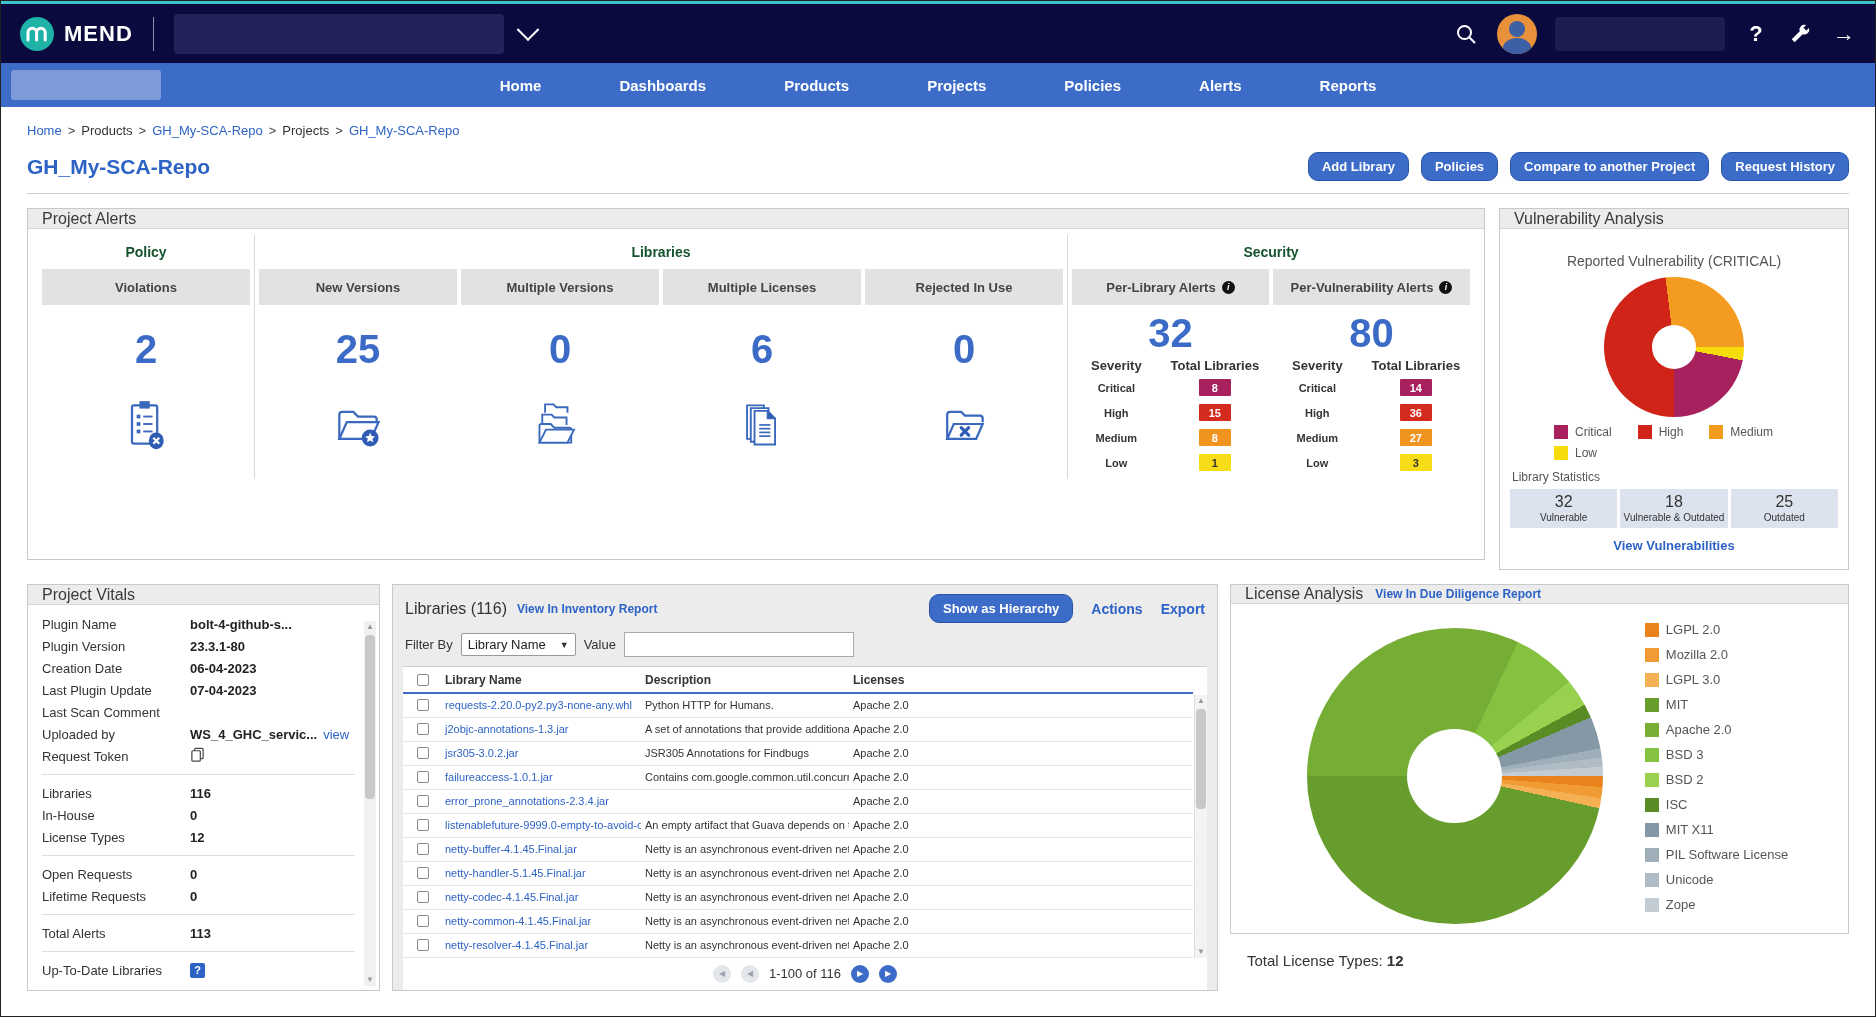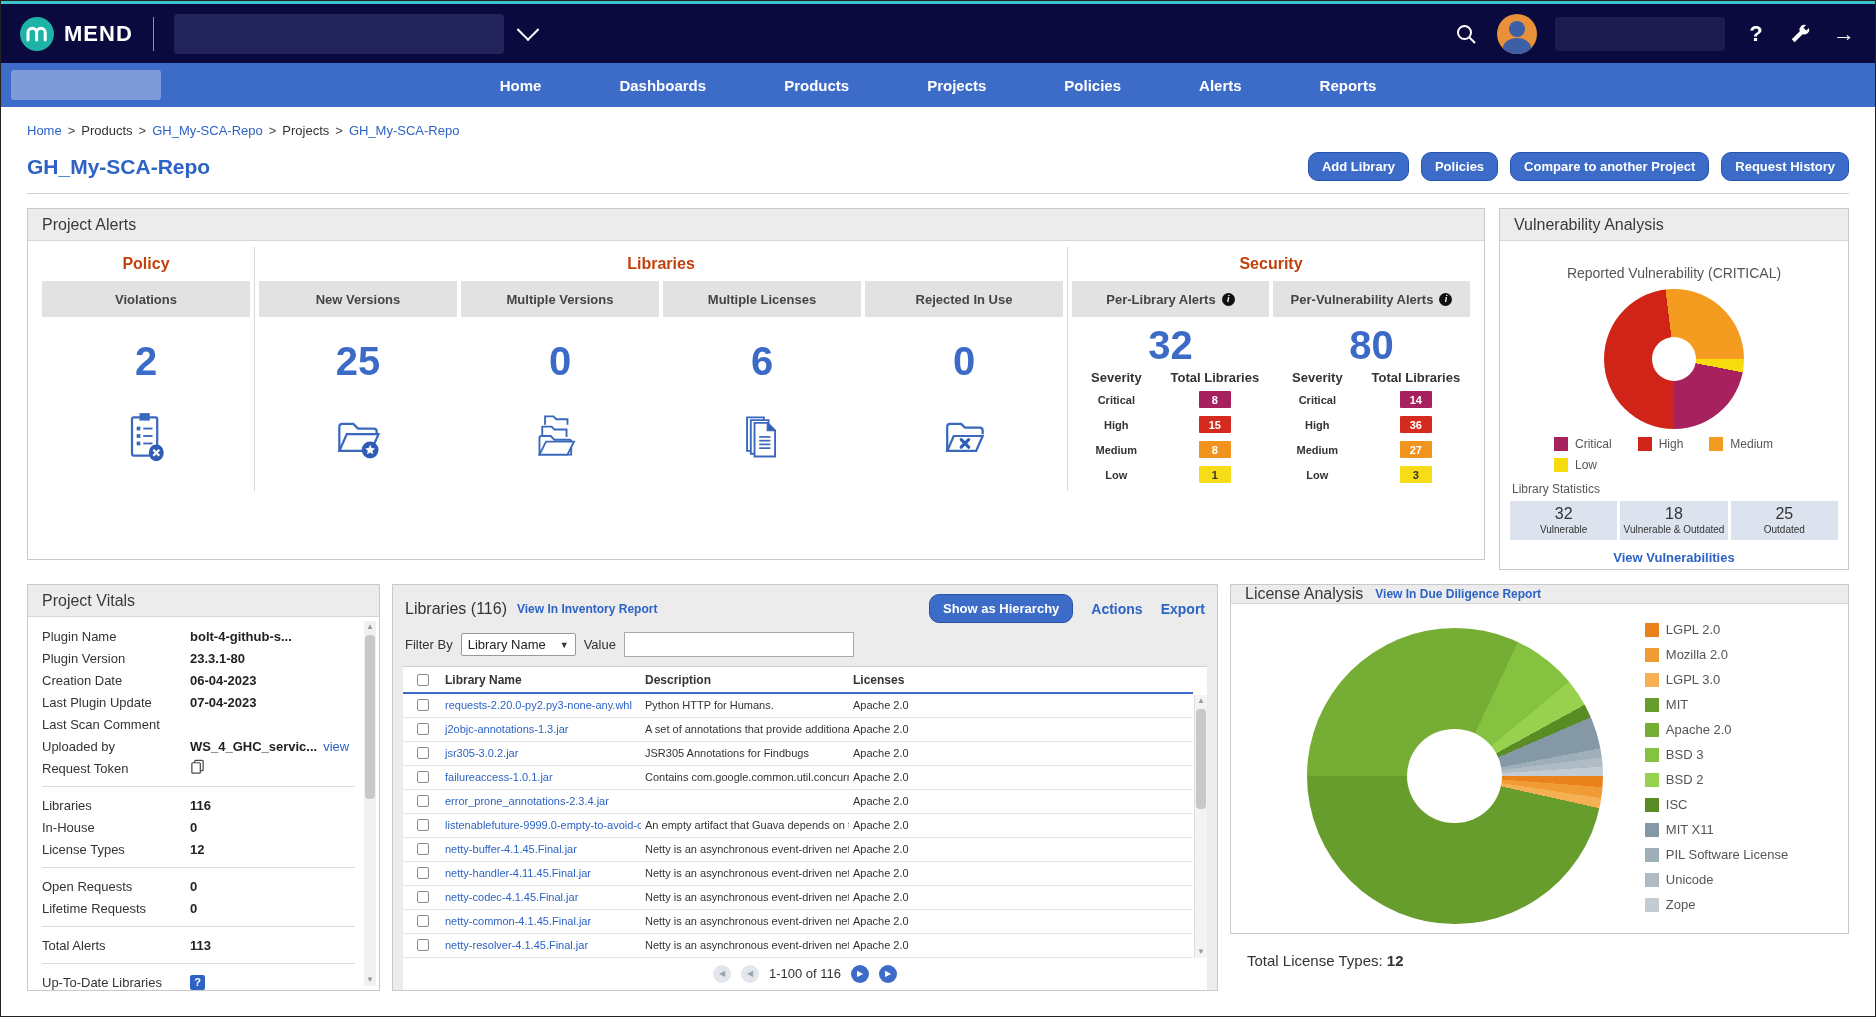--- a/index.html
+++ b/index.html
@@ -42,30 +42,30 @@
   .title-row { display:flex; align-items:center; margin-top:14px; }
   .page-title { color:#2d63c5; font-size:21px; font-weight:700; }
   .title-actions { margin-left:auto; display:flex; gap:12px; }
   .btn-blue { background:#3d6cc8; border:1px solid #2653a8; color:#fff; font-family:inherit; font-size:13px; font-weight:700; padding:6px 13px; border-radius:10px; cursor:pointer; }
   .title-divider { border:none; border-top:1px solid #cfcfcf; margin:12px 0 0 0; }
 
   .row1 { display:flex; gap:14px; margin-top:14px; }
   .row2 { display:flex; gap:12px; margin-top:14px; }
 
   .panel { border:1px solid #c9c9c9; background:#fff; }
-  .panel-header { height:32px; background:#ececec; display:flex; align-items:center; padding:0 14px; gap:12px; border-bottom:1px solid #d6d6d6; }
+  .panel-header { height:20px; background:#ececec; display:flex; align-items:center; padding:0 14px; gap:12px; border-bottom:1px solid #d6d6d6; }
   .panel-title { font-size:16px; color:#3a3a3a; }
   .panel-link { font-size:12px; color:#2d63c5; font-weight:700; cursor:pointer; }
 
   
   .pa { flex:1; height:352px; }
   .pa-content { display:flex; padding:6px 10px 0 10px; }
   .pa-group { padding:0 4px; }
   .pa-group + .pa-group { border-left:1px solid #d9d9d9; }
-  .pa-group-title { text-align:center; font-size:16px; font-weight:700; color:#c2410c; height:34px; line-height:34px; }
+  .pa-group-title { text-align:center; font-size:14px; font-weight:700; color:#14532d; height:34px; line-height:34px; }
   .pa-cols { display:flex; gap:4px; }
   .pa-col { width:198px; }
   .pa-col.policy { width:208px; }
   .pa-tab { height:36px; background:#e2e2e2; display:flex; align-items:center; justify-content:center; gap:6px; font-size:13px; font-weight:700; color:#444; cursor:pointer; }
   .pa-num { margin-top:22px; text-align:center; font-size:40px; font-weight:600; color:#3b6bc7; }
   .pa-icon { margin-top:24px; display:flex; justify-content:center; }
 
   
   .sec-group { flex:1; padding:0 4px; border-left:1px solid #d9d9d9; }
   .sec-cols { display:flex; gap:4px; }
@@ -629,21 +629,21 @@
                     <div class="chkbox"></div>
                   </td>
                   <td class="col-name"><span class="lib-name">netty-buffer-4.1.45.Final.jar</span></td>
                   <td class="lib-desc col-desc">Netty is an asynchronous event-driven net...</td>
                   <td class="lib-lic">Apache 2.0</td>
                 </tr>
                 <tr>
                   <td class="col-chk">
                     <div class="chkbox"></div>
                   </td>
-                  <td class="col-name"><span class="lib-name">netty-handler-4.11.45.Final.jar</span></td>
+                  <td class="col-name"><span class="lib-name">netty-handler-5.1.45.Final.jar</span></td>
                   <td class="lib-desc col-desc">Netty is an asynchronous event-driven net...</td>
                   <td class="lib-lic">Apache 2.0</td>
                 </tr>
                 <tr>
                   <td class="col-chk">
                     <div class="chkbox"></div>
                   </td>
                   <td class="col-name"><span class="lib-name">netty-codec-4.1.45.Final.jar</span></td>
                   <td class="lib-desc col-desc">Netty is an asynchronous event-driven net...</td>
                   <td class="lib-lic">Apache 2.0</td>

